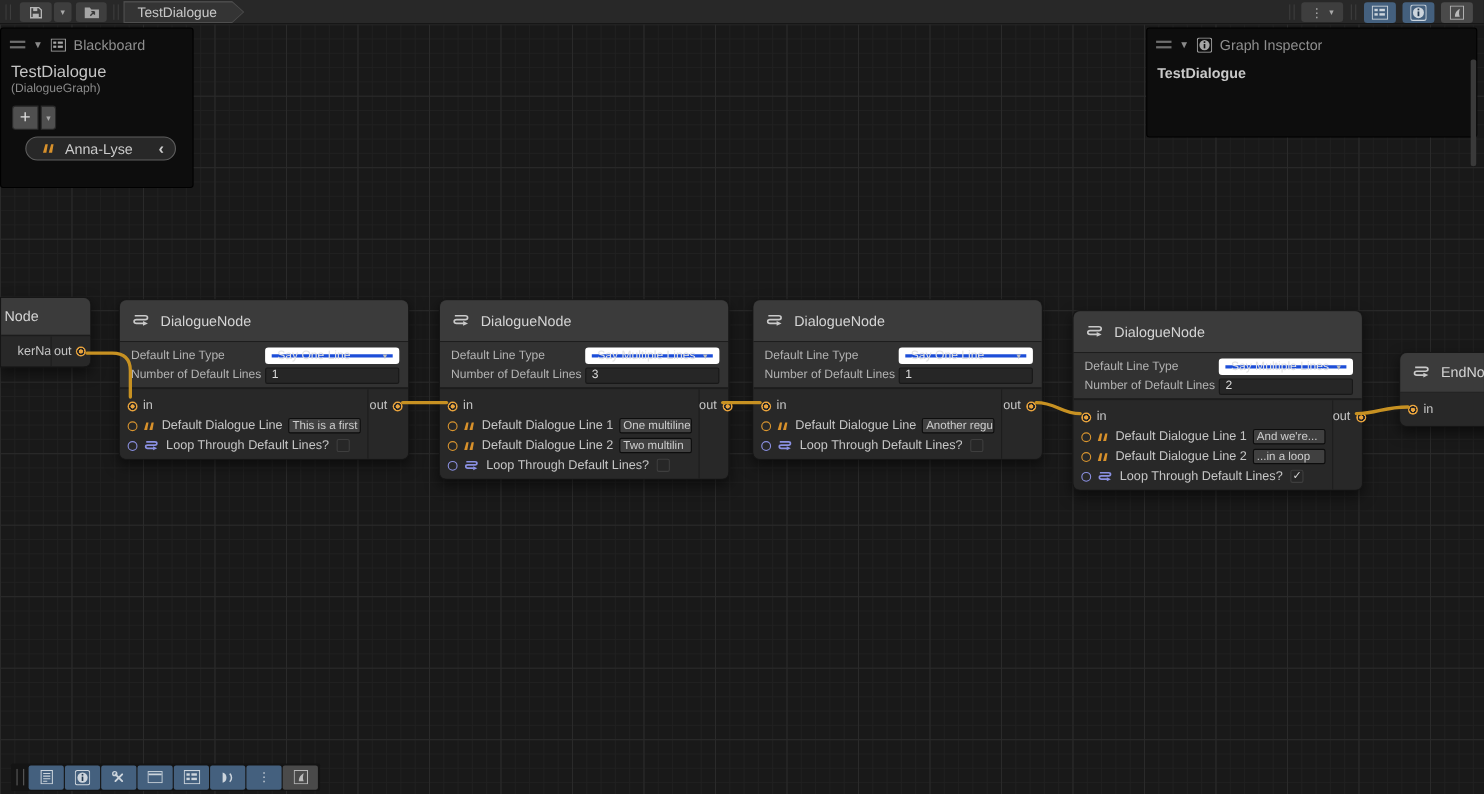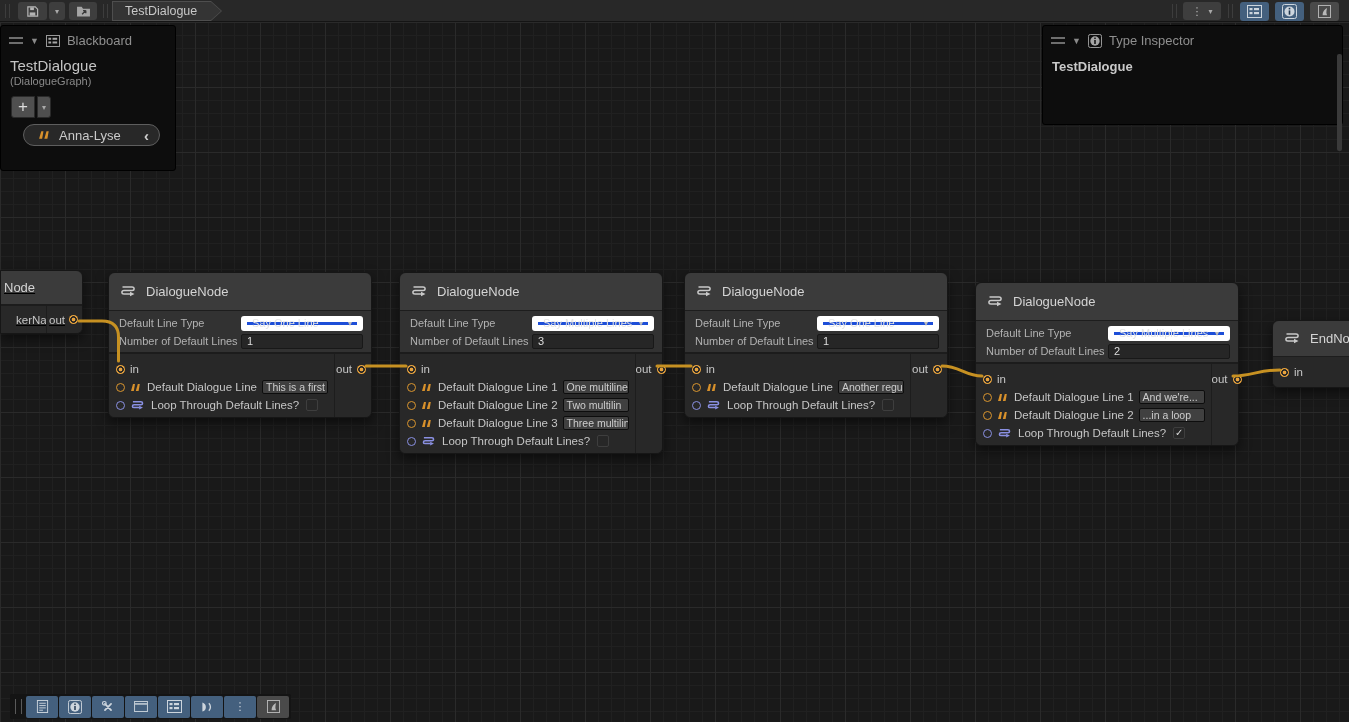--- a/index.html
+++ b/index.html
@@ -80,21 +80,21 @@
   .mini-field { margin-left:auto; margin-right:6px; width:66px; height:14px; background:#404040;
     border:1px solid #0d0d0d; border-radius:2px; font-size:10.5px; color:#cdcdcd; padding:0 3px;
     overflow:hidden; white-space:nowrap; display:flex; align-items:center; }
   .checkbox { width:12px; height:12px; background:#272727; border:1px solid #3e3e3e; border-radius:2px;
     margin-left:2px; font-size:10px; line-height:10px; color:#dadada; text-align:center; flex:none; }
   .node-icon { flex:none; color:#c9c9c9; }
   .loop-icon { flex:none; color:#8A90E2; margin-right:1px; }
   .quote-icon { flex:none; margin-right:1px; }
 
   
-  .sp-node { border-radius:0 6px 6px 0;text-decoration:underline; }
+  .sp-node { border-radius:0 6px 6px 0; }
   .sp-title { height:35px; background:#3b3b3b; border-radius:0 6px 0 0; border-bottom:2px solid #1c1c1c;
     display:flex; align-items:center; padding-left:3px; color:#d4d4d4; font-size:13px; }
   .sp-row { height:27px; display:flex; align-items:center; background:#282828; border-radius:0 0 6px 0; font-size:11.5px; color:#c6c6c6; }
   .sp-left { flex:0 0 46px; border-right:1px solid #1d1d1d; height:100%; display:flex; align-items:center; padding-left:15px; overflow:hidden; }
   .sp-right { flex:1; display:flex; align-items:center; gap:4px; justify-content:flex-end; padding-right:4px; }
 
   
   .wires { position:absolute; left:0; top:0; z-index:3; pointer-events:none; }
 
   
@@ -207,21 +207,21 @@
 <div class="panel" style="left:1042px;top:25px;width:301px;height:100px">
   <div class="panel-header">
     <span class="drag-handle"></span>
     <span class="tri">▼</span>
     <svg width="14" height="14" viewBox="0 0 15 15" style="color:#a5a5a5">
       <rect x="0.5" y="0.5" width="14" height="14" rx="2" fill="none" stroke="currentColor"></rect>
       <circle cx="7.5" cy="7.5" r="5" fill="currentColor"></circle>
       <rect x="6.7" y="3.8" width="1.6" height="1.6" fill="#0d0d0d"></rect>
         <rect x="6.7" y="6.4" width="1.6" height="4.3" fill="#0d0d0d"></rect>
     </svg>
-    <span>Type Inspector</span>
+    <span>Graph Inspector</span>
   </div>
   <div class="gi-graphname">TestDialogue</div>
   <div class="gi-scroll"></div>
 </div>
 
 <div class="node sp-node" style="left:0px;top:270px;width:83px">
   <div class="sp-title">
       <span>Node</span>
     </div>
   <div class="sp-row">
@@ -327,29 +327,20 @@
       <div class="port-row">
         <span class="port hollow-orange"></span>
         <svg class="quote-icon" width="11" height="9" viewBox="0 0 11 9">
           <path d="M1 8 L3 1 H5 L3.8 8 Z" fill="#D8912B"></path>
             <path d="M5.8 8 L7.8 1 H9.8 L8.6 8 Z" fill="#D8912B"></path>
         </svg>
         <span>Default Dialogue Line 2</span>
         <div class="mini-field">Two multilin</div>
       </div>
       <div class="port-row">
-        <span class="port hollow-orange"></span>
-        <svg class="quote-icon" width="11" height="9" viewBox="0 0 11 9">
-          <path d="M1 8 L3 1 H5 L3.8 8 Z" fill="#D8912B"></path>
-            <path d="M5.8 8 L7.8 1 H9.8 L8.6 8 Z" fill="#D8912B"></path>
-        </svg>
-        <span>Default Dialogue Line 3</span>
-        <div class="mini-field">Three multilin</div>
-      </div>
-      <div class="port-row">
         <span class="port hollow-purple"></span>
         <svg class="loop-icon" width="15" height="11" viewBox="0 0 18 13">
           <path d="M3.5 2 H13 C15.8 2 15.8 5.5 13 5.5 H5 C2.2 5.5 2.2 9 5 9 H11.5" fill="none" stroke="currentColor" stroke-width="1.8"></path>
           <path d="M11 6.8 L15.5 9 L11 11.2 Z" fill="currentColor"></path>
         </svg>
         <span>Loop Through Default Lines?</span>
         <span class="checkbox"></span>
       </div>
     </div>
     <div class="ports-out">

